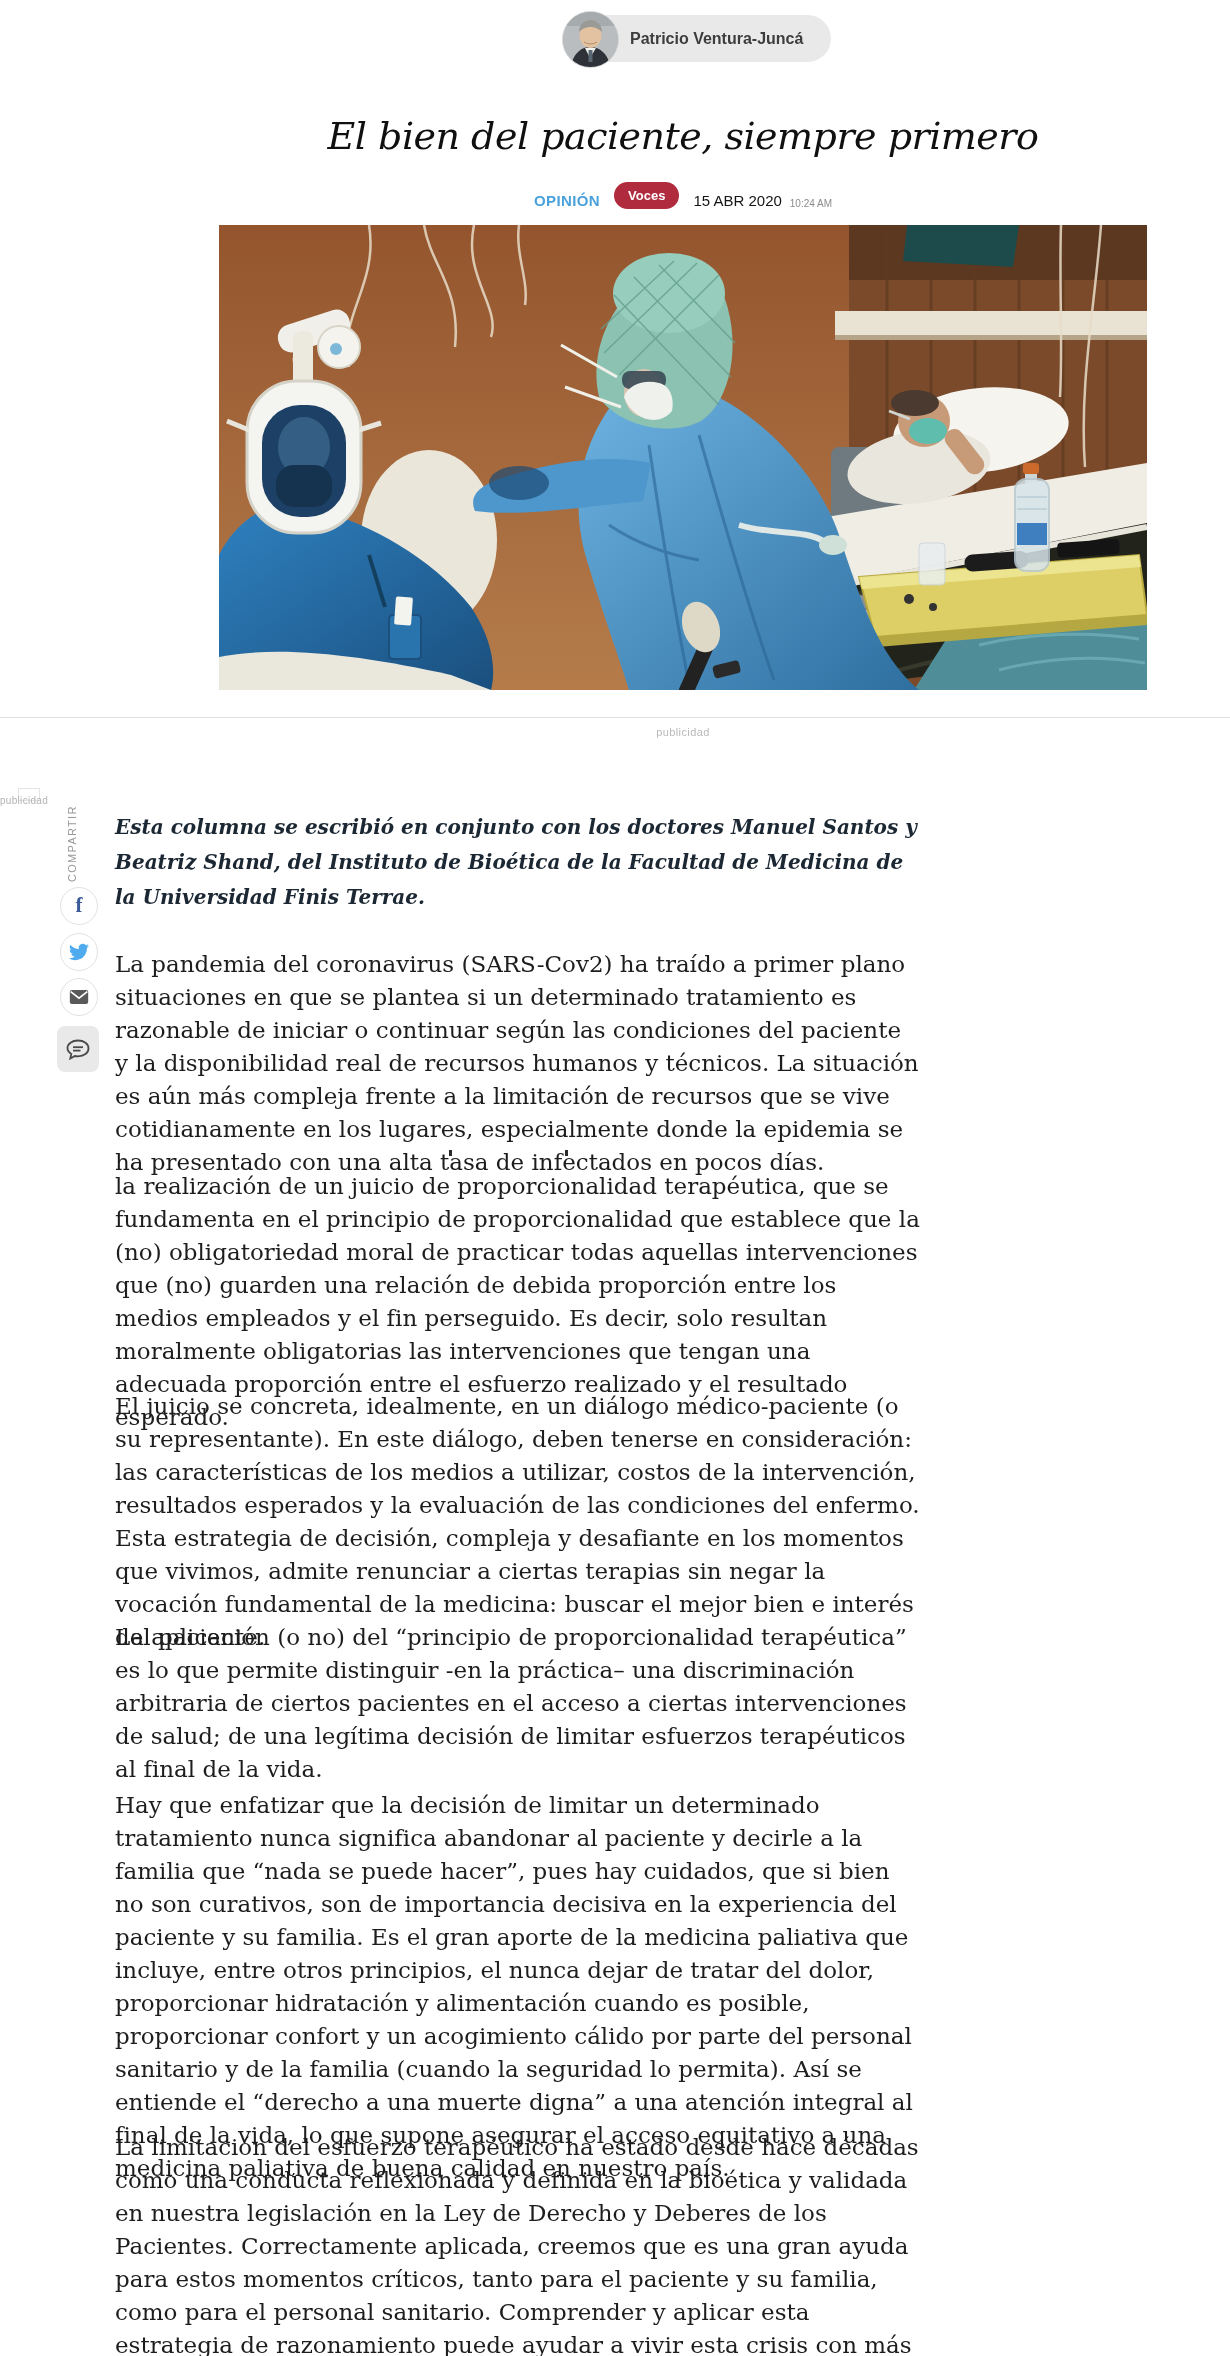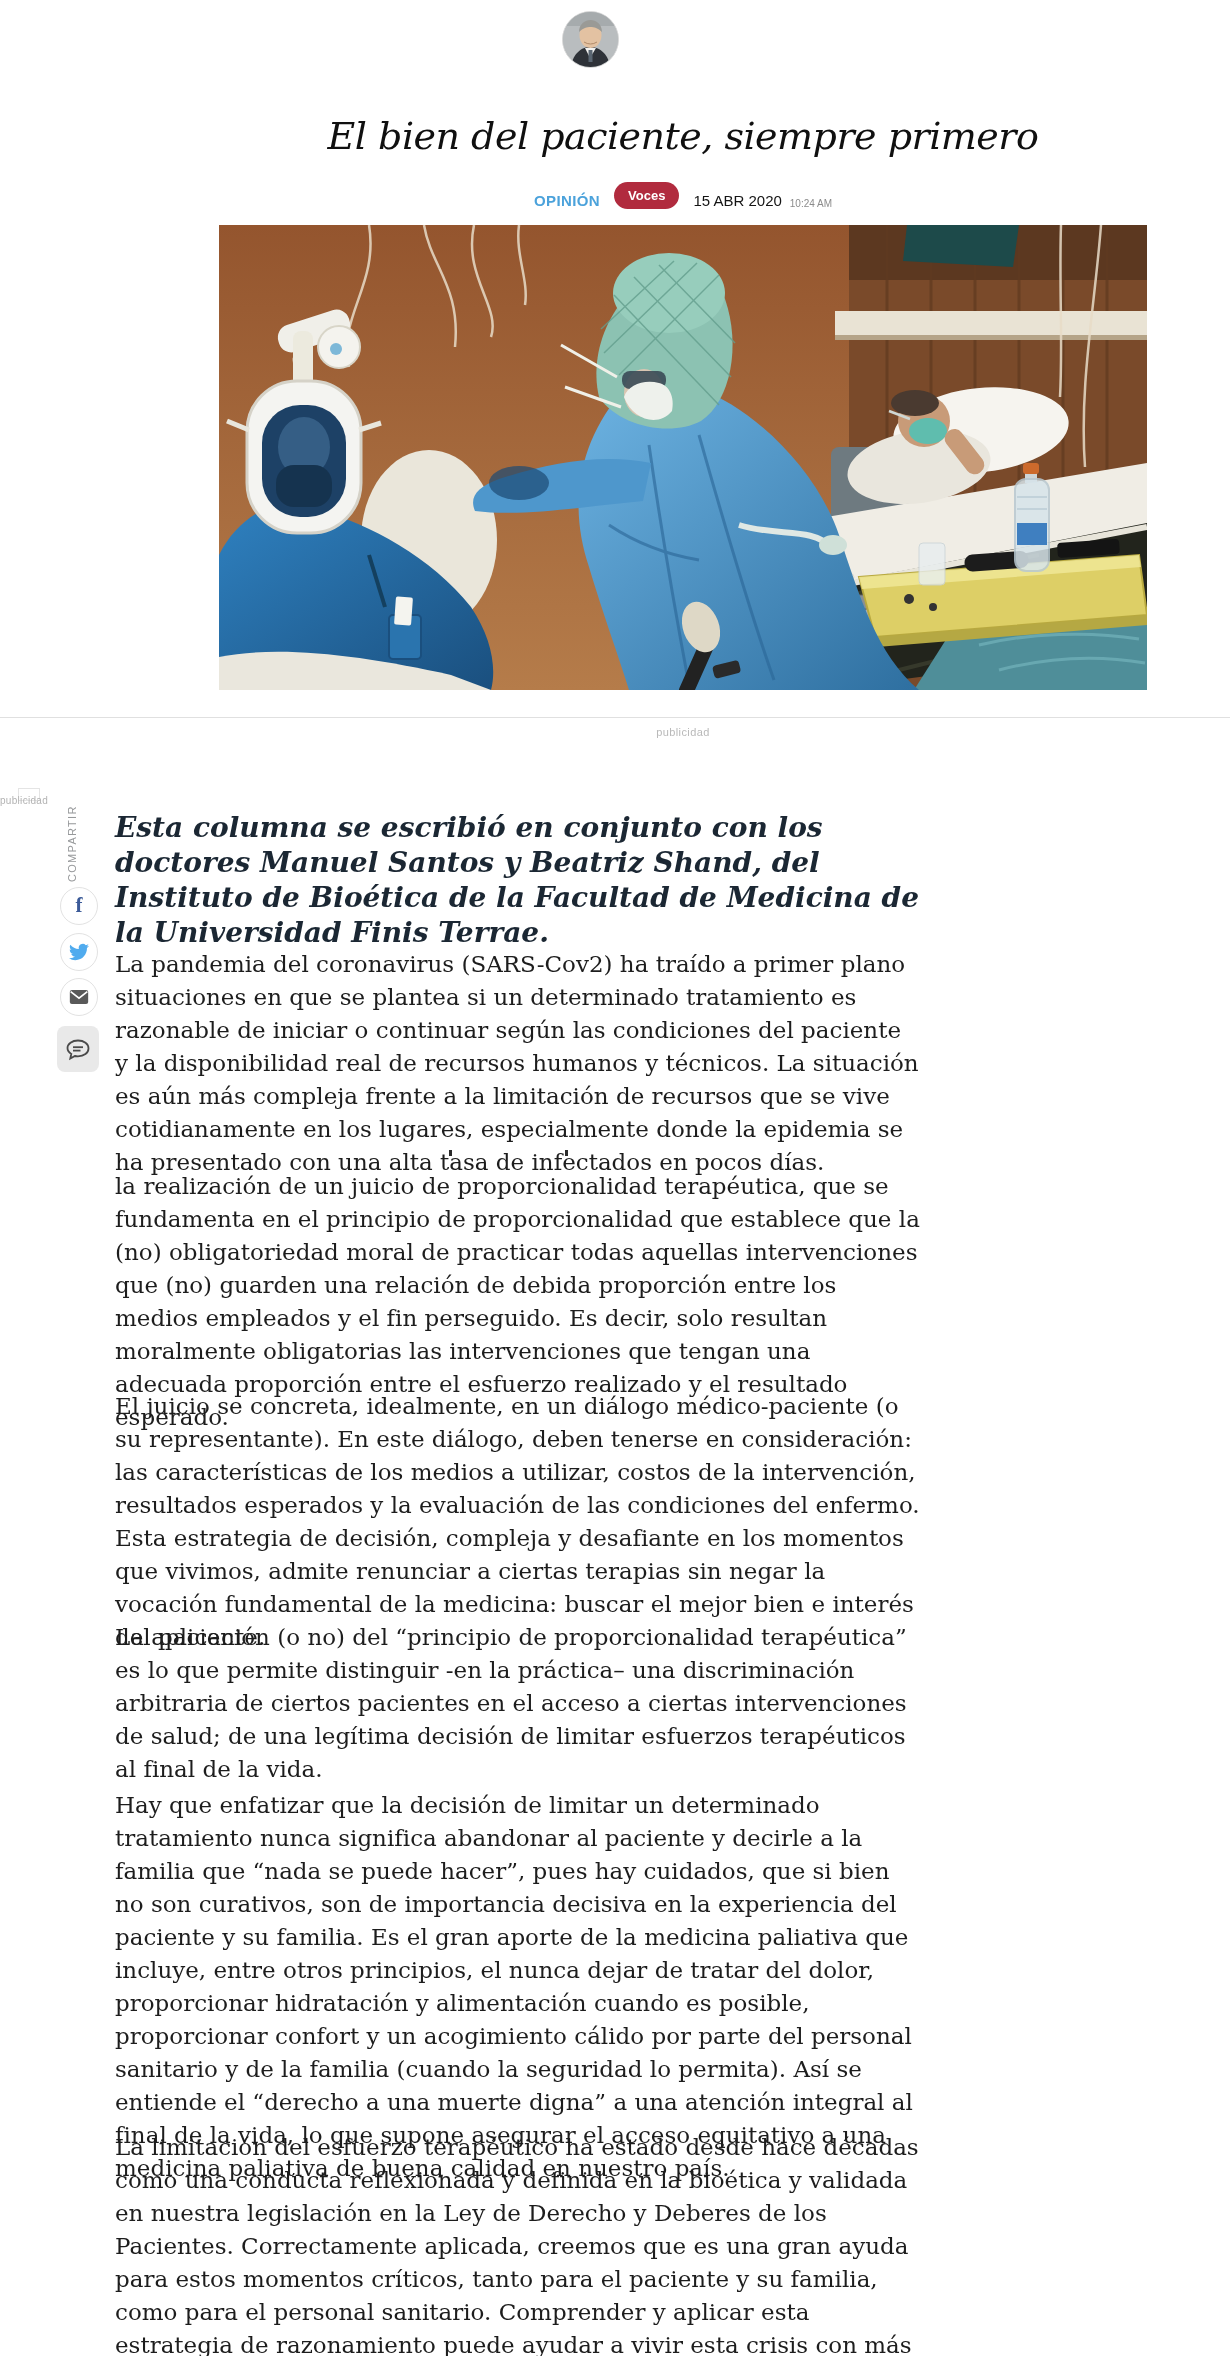--- a/index.html
+++ b/index.html
@@ -40,32 +40,35 @@
                transform:rotate(180deg);font-size:11px;color:#97999b;letter-spacing:1.3px;}
   .icon-circle{position:absolute;width:36px;height:36px;border-radius:50%;background:#fff;
                border:1px solid #e2e2e2;display:flex;align-items:center;justify-content:center;cursor:pointer;}
   .fb-f{font-size:21px;font-weight:bold;color:#3B5A98;font-family:"Liberation Serif",serif;margin-top:-2px;}
   .comment-btn{position:absolute;left:57px;top:1026px;width:42px;height:46px;border-radius:8px;
                background:#e9e9e9;display:flex;align-items:center;justify-content:center;cursor:pointer;}
 
   
   .article p{position:absolute;left:115px;width:806px;margin:0;
              font-family:"DejaVu Serif","Liberation Serif",serif;}
-  .intro{top:810px;font-size:28px;line-height:35px;font-weight:bold;font-style:italic;color:#1b2733;}
+  .intro{top:810px;font-size:20px;line-height:35px;font-weight:bold;font-style:italic;color:#1b2733;}
   .body-p{font-size:23px;line-height:33px;color:#1d1d1d;}
   .p1{top:948px;} .p2{top:1170px;} .p3{top:1390px;} .p4{top:1621px;} .p5{top:1789px;} .p6{top:2131px;}
   .clipped-marks{position:absolute;left:115px;top:1148px;width:806px;height:10px;}
   .clipped-marks i{position:absolute;top:2px;width:3px;height:6px;background:#2a2a2a;display:block;}
   .m1{left:334px;} .m2{left:450px;}
 </style>
 </head>
 <body>
 
 <div class="page">
 
+  <div class="author-chip">
+    <span class="author-name">Patricio Ventura-Juncá</span>
+  </div>
   <div class="avatar">
     <svg width="55" height="55" viewBox="0 0 55 55">
       <rect width="55" height="55" fill="#b9bdbf"></rect>
       <rect y="0" width="55" height="14" fill="#a6abad"></rect>
       <path d="M8 55 C10 40 20 35 27 35 C35 35 45 40 47 55 Z" fill="#2e3238"></path>
       <path d="M22 36 L27 46 L33 36 Z" fill="#f2f2f0"></path>
       <rect x="25.5" y="38" width="4" height="12" fill="#5a6672"></rect>
       <ellipse cx="27.5" cy="23" rx="11" ry="13" fill="#e3c2a2"></ellipse>
       <path d="M16 20 C16 12 22 8 27.5 8 C33 8 39 12 39 20 C35 16 31 15 27.5 15 C24 15 20 16 16 20 Z" fill="#9a9a96"></path>
       <path d="M21 30 Q27.5 34 34 30" stroke="#b08a68" stroke-width="1" fill="none"></path>

